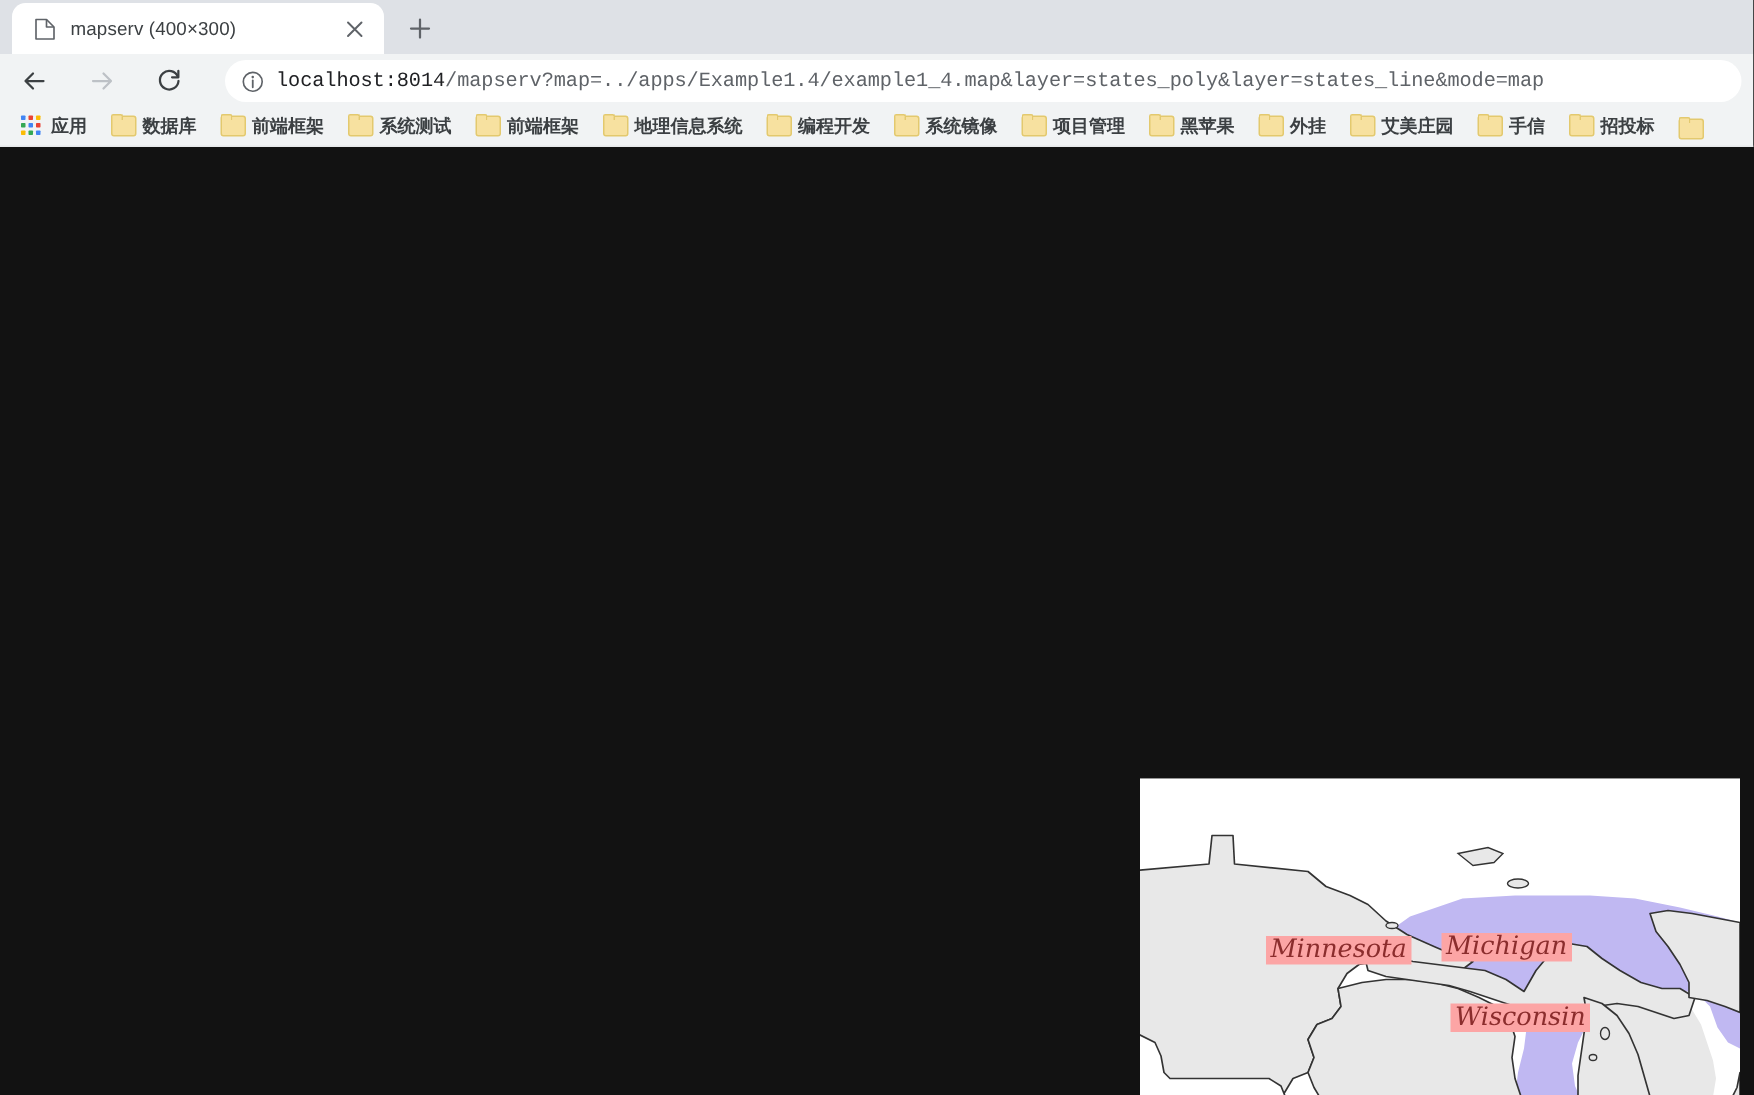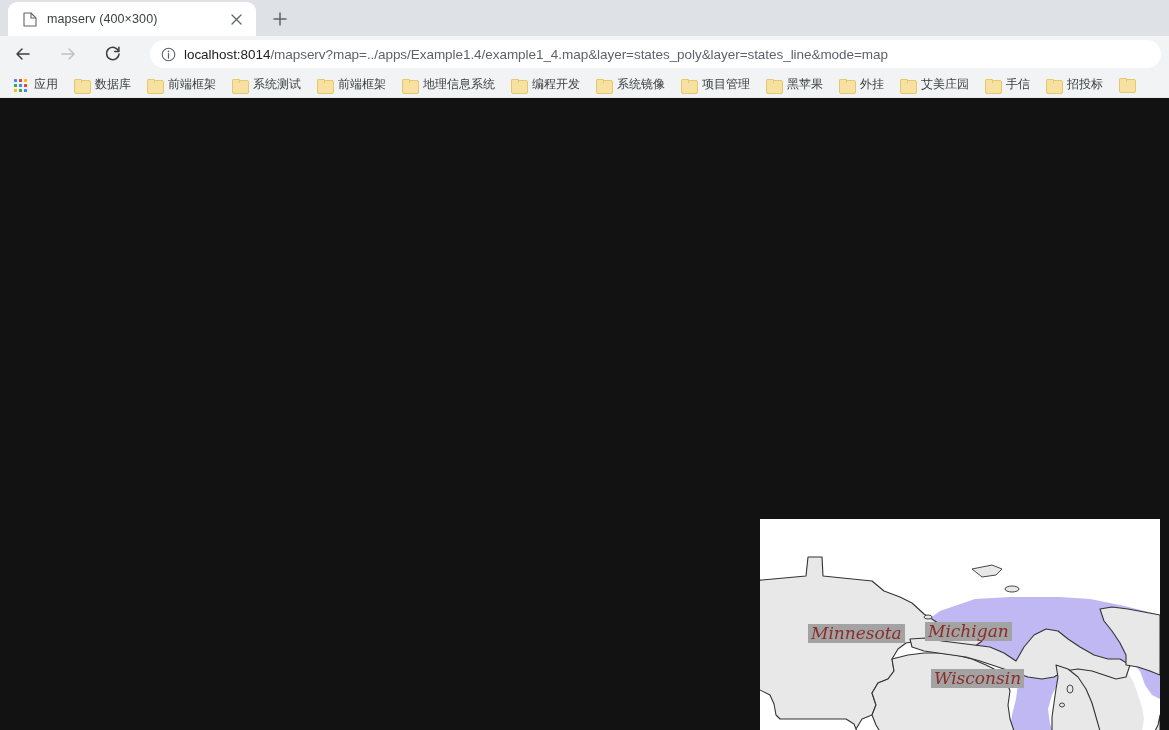--- a/index.html
+++ b/index.html
@@ -62,20 +62,21 @@
     color: #5f6368;
   }
 
   .toolbar {
     height: 36px;
     background: #f1f3f4;
     display: flex;
     align-items: center;
     padding: 0 8px;
     gap: 15px;
+    font-family: Liberation Mono, monospace;
   }
   .navbtn {
     width: 30px; height: 30px;
     display: flex; align-items: center; justify-content: center;
     border-radius: 50%;
     color: #5f6368;
   }
   .navbtn.disabled { color: #bdc1c6; }
   .omnibox {
     flex: 1 1 auto;
@@ -109,26 +110,27 @@
     background: #f1f3f4;
     display: flex;
     align-items: center;
     padding: 0 6px;
     gap: 2px;
     overflow: hidden;
     border-bottom: 1px solid #e7e9ea;
   }
   .bm {
     display: flex;
-    align-items: flex-end;
+    align-items: flex-start;
     gap: 6px;
     padding: 3px 7px;
     border-radius: 4px;
     flex: 0 0 auto;
     white-space: nowrap;
+    font-weight: bold;
   }
   .bm-label {
     font-size: 12px;
     color: #3c4043;
   }
   .folder-ico {
     width: 15px; height: 14px;
     flex: 0 0 15px;
     position: relative;
   }
@@ -188,21 +190,21 @@
   .maplabel {
     position: absolute;
     font-family: "DejaVu Serif", "Liberation Serif", serif;
     font-style: italic;
     font-size: 17px;
     color: #8b2d2d;
     white-space: nowrap;
     line-height: 1;
     padding: 1px 3px;
   }
-  .lbl-pink { background: #a3a3a3; }
+  .lbl-pink { background: #fca5a5; margin-left: 36px; }
 </style>
 </head>
 <body>
 
 <div id="browser">
 
   <div class="tabstrip">
     <div class="tab">
       <span class="tab-favicon">
         <svg width="14" height="15" viewBox="0 0 14 15">

